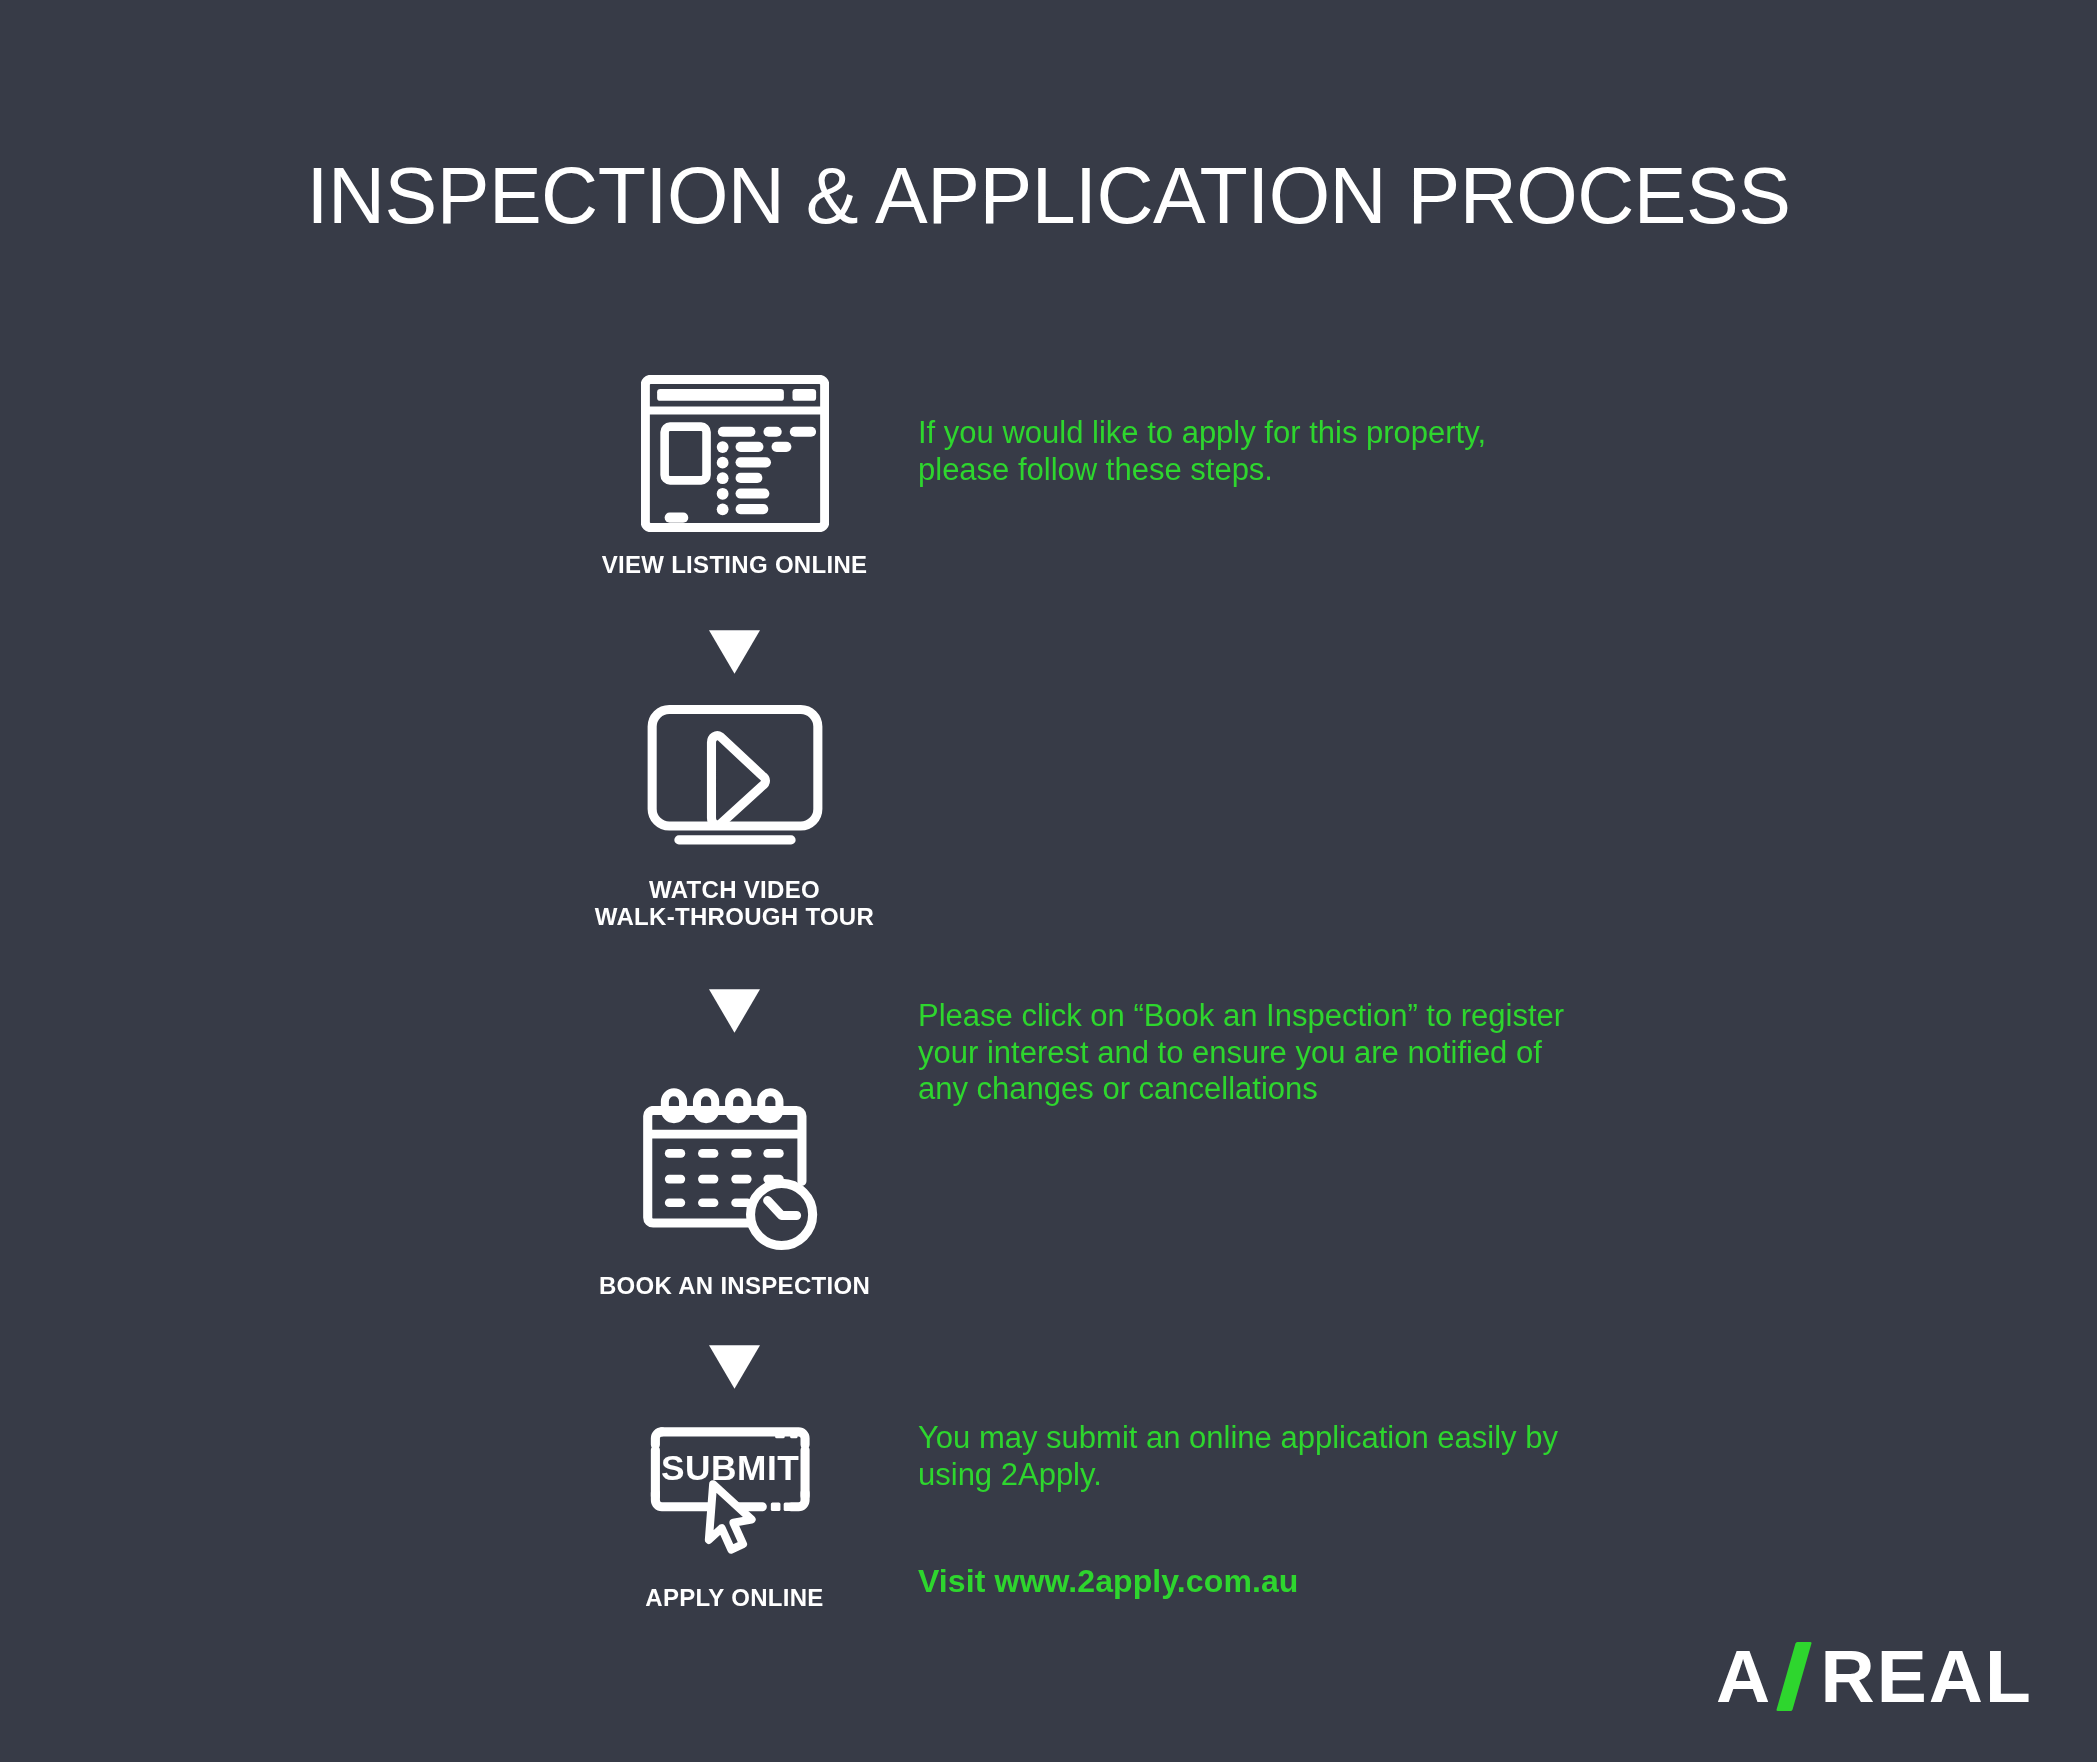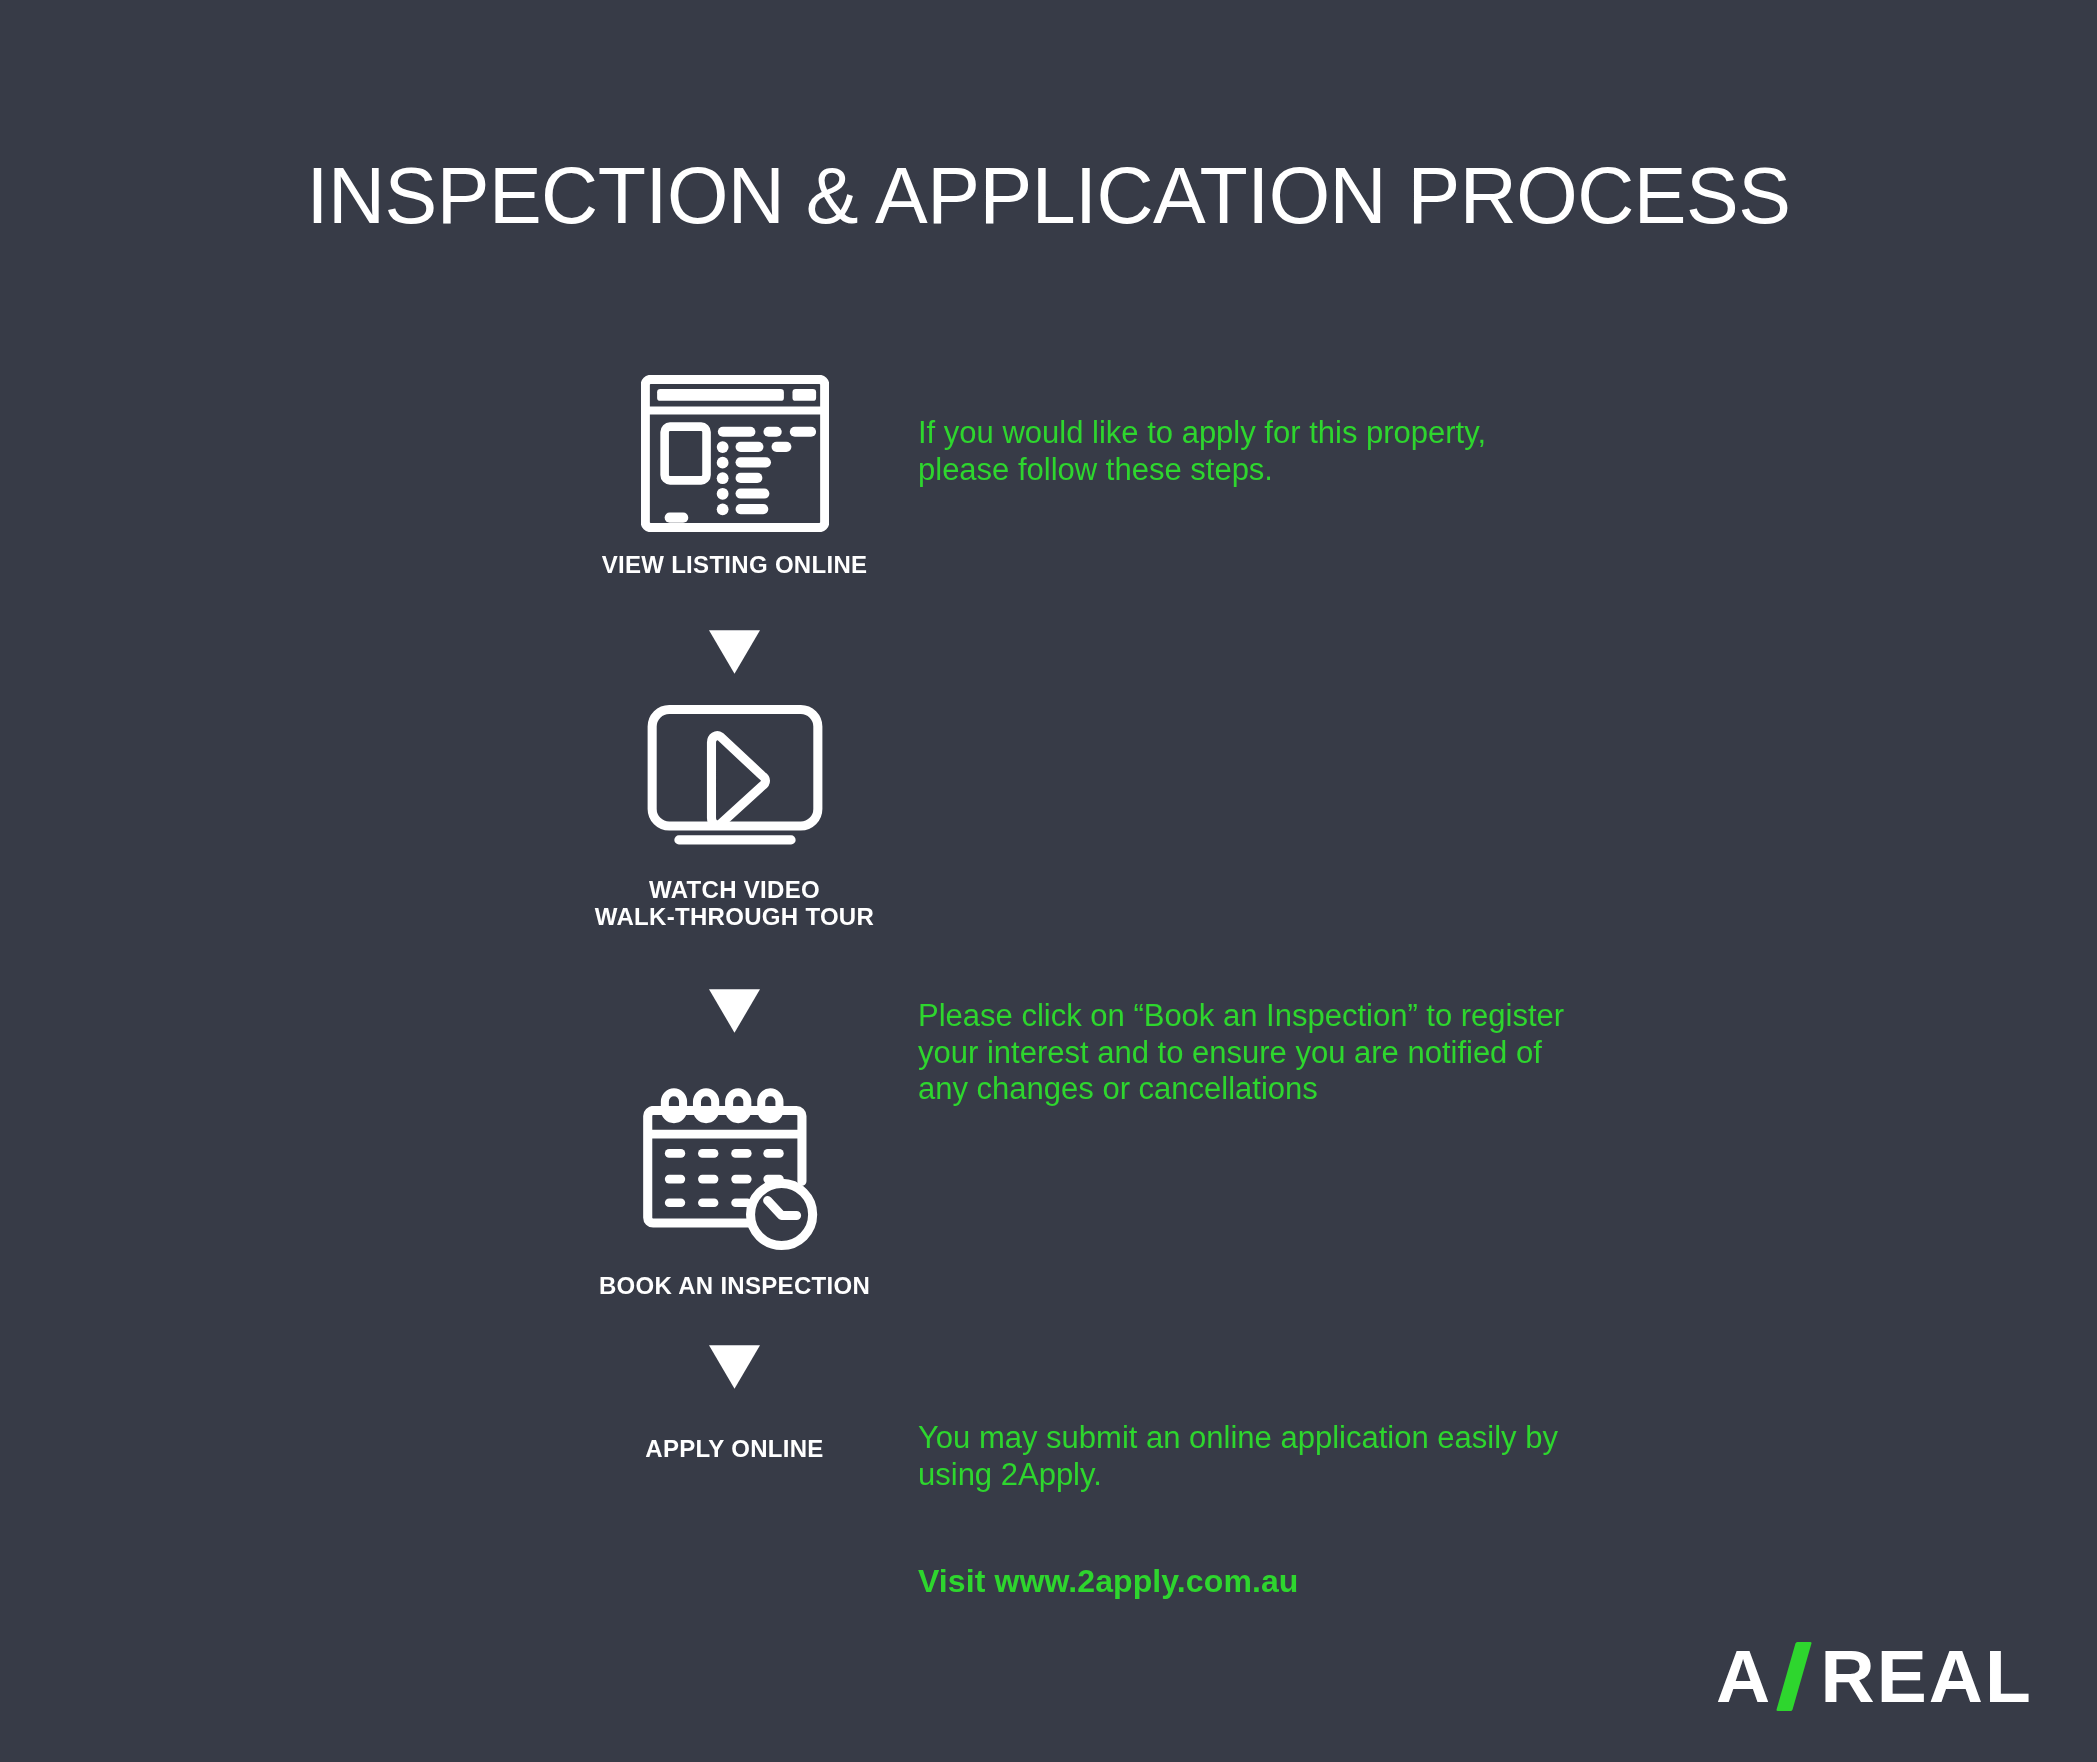--- a/index.html
+++ b/index.html
@@ -227,20 +227,40 @@
 
   <div class="arrow" style="top:1345px;">
     <span>
       <svg width="51" height="44" viewBox="0 0 96 82" xmlns="http://www.w3.org/2000/svg">
         <polygon points="0,0 96,0 48,82" fill="#FFFFFF"></polygon>
       </svg>
     </span>
   </div>
 
   <div class="step" style="top:1418px;">
+    <span class="step-icon">
+      <svg width="193" height="147" viewBox="0 0 360 275" fill="none" xmlns="http://www.w3.org/2000/svg">
+
+        <path d="M44 26 H300 A12 12 0 0 1 312 38 V50" stroke="#FFFFFF" stroke-width="17" stroke-linecap="round" fill="none"></path>
+        <path d="M44 26 A12 12 0 0 0 32 38 V50" stroke="#FFFFFF" stroke-width="17" stroke-linecap="round" fill="none"></path>
+        <line x1="32" y1="60" x2="32" y2="146" stroke="#FFFFFF" stroke-width="17" stroke-linecap="round"></line>
+        <line x1="312" y1="60" x2="312" y2="146" stroke="#FFFFFF" stroke-width="17" stroke-linecap="round"></line>
+        <path d="M32 140 V154 A12 12 0 0 0 44 166 H232" stroke="#FFFFFF" stroke-width="17" stroke-linecap="round" fill="none"></path>
+        <path d="M312 140 V154 A12 12 0 0 1 300 166 H286" stroke="#FFFFFF" stroke-width="17" stroke-linecap="round" fill="none"></path>
+
+        <rect x="256" y="22" width="18" height="16" rx="3" fill="#FFFFFF"></rect>
+        <rect x="284" y="22" width="14" height="16" rx="3" fill="#FFFFFF"></rect>
+        <rect x="248" y="158" width="18" height="16" rx="3" fill="#FFFFFF"></rect>
+        <rect x="272" y="158" width="12" height="16" rx="3" fill="#FFFFFF"></rect>
+
+        <text x="172" y="116" fill="#FFFFFF" font-family="Liberation Sans, sans-serif" font-size="66" font-weight="bold" text-anchor="middle" letter-spacing="1">SUBMIT</text>
+
+        <path d="M140 124 L212 190 L178 196 L196 236 L174 246 L156 206 L132 228 Z" fill="#373B47" stroke="#FFFFFF" stroke-width="15" stroke-linejoin="round"></path>
+      </svg>
+    </span>
     <div class="step-label">
       <span class="lbl-line">APPLY ONLINE</span>
     </div>
   </div>
 
   <div class="copy" style="top:415px;">
     <span class="copy-line">If you would like to apply for this property,</span>
     <span class="copy-line">please follow these steps.</span>
   </div>
 

